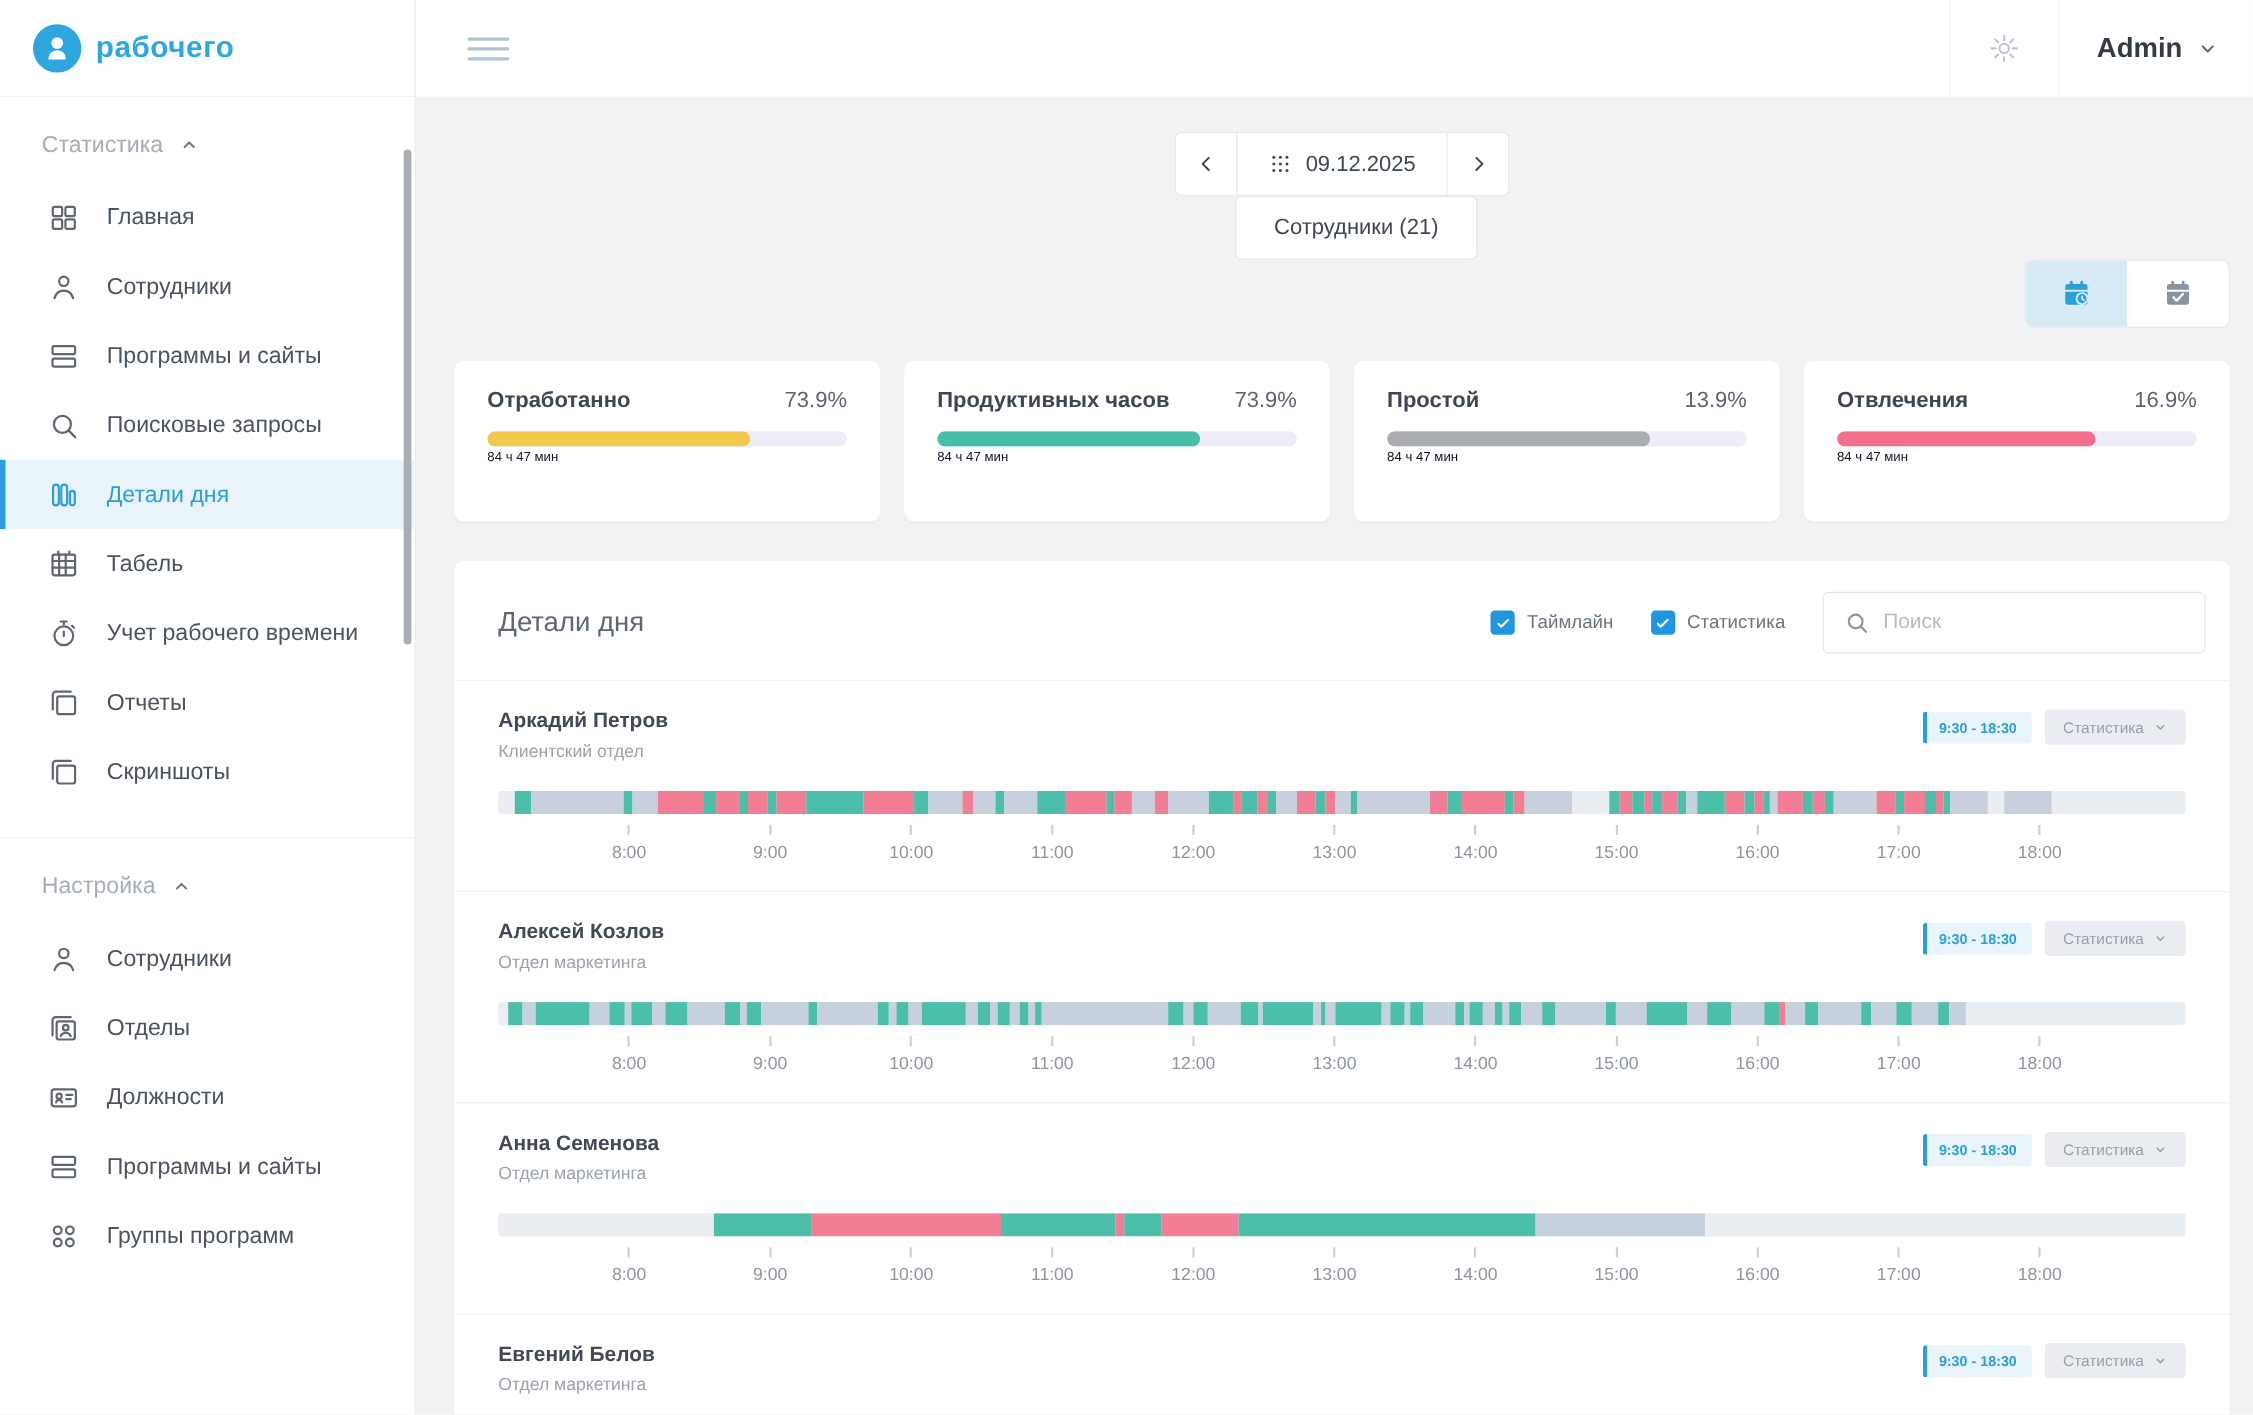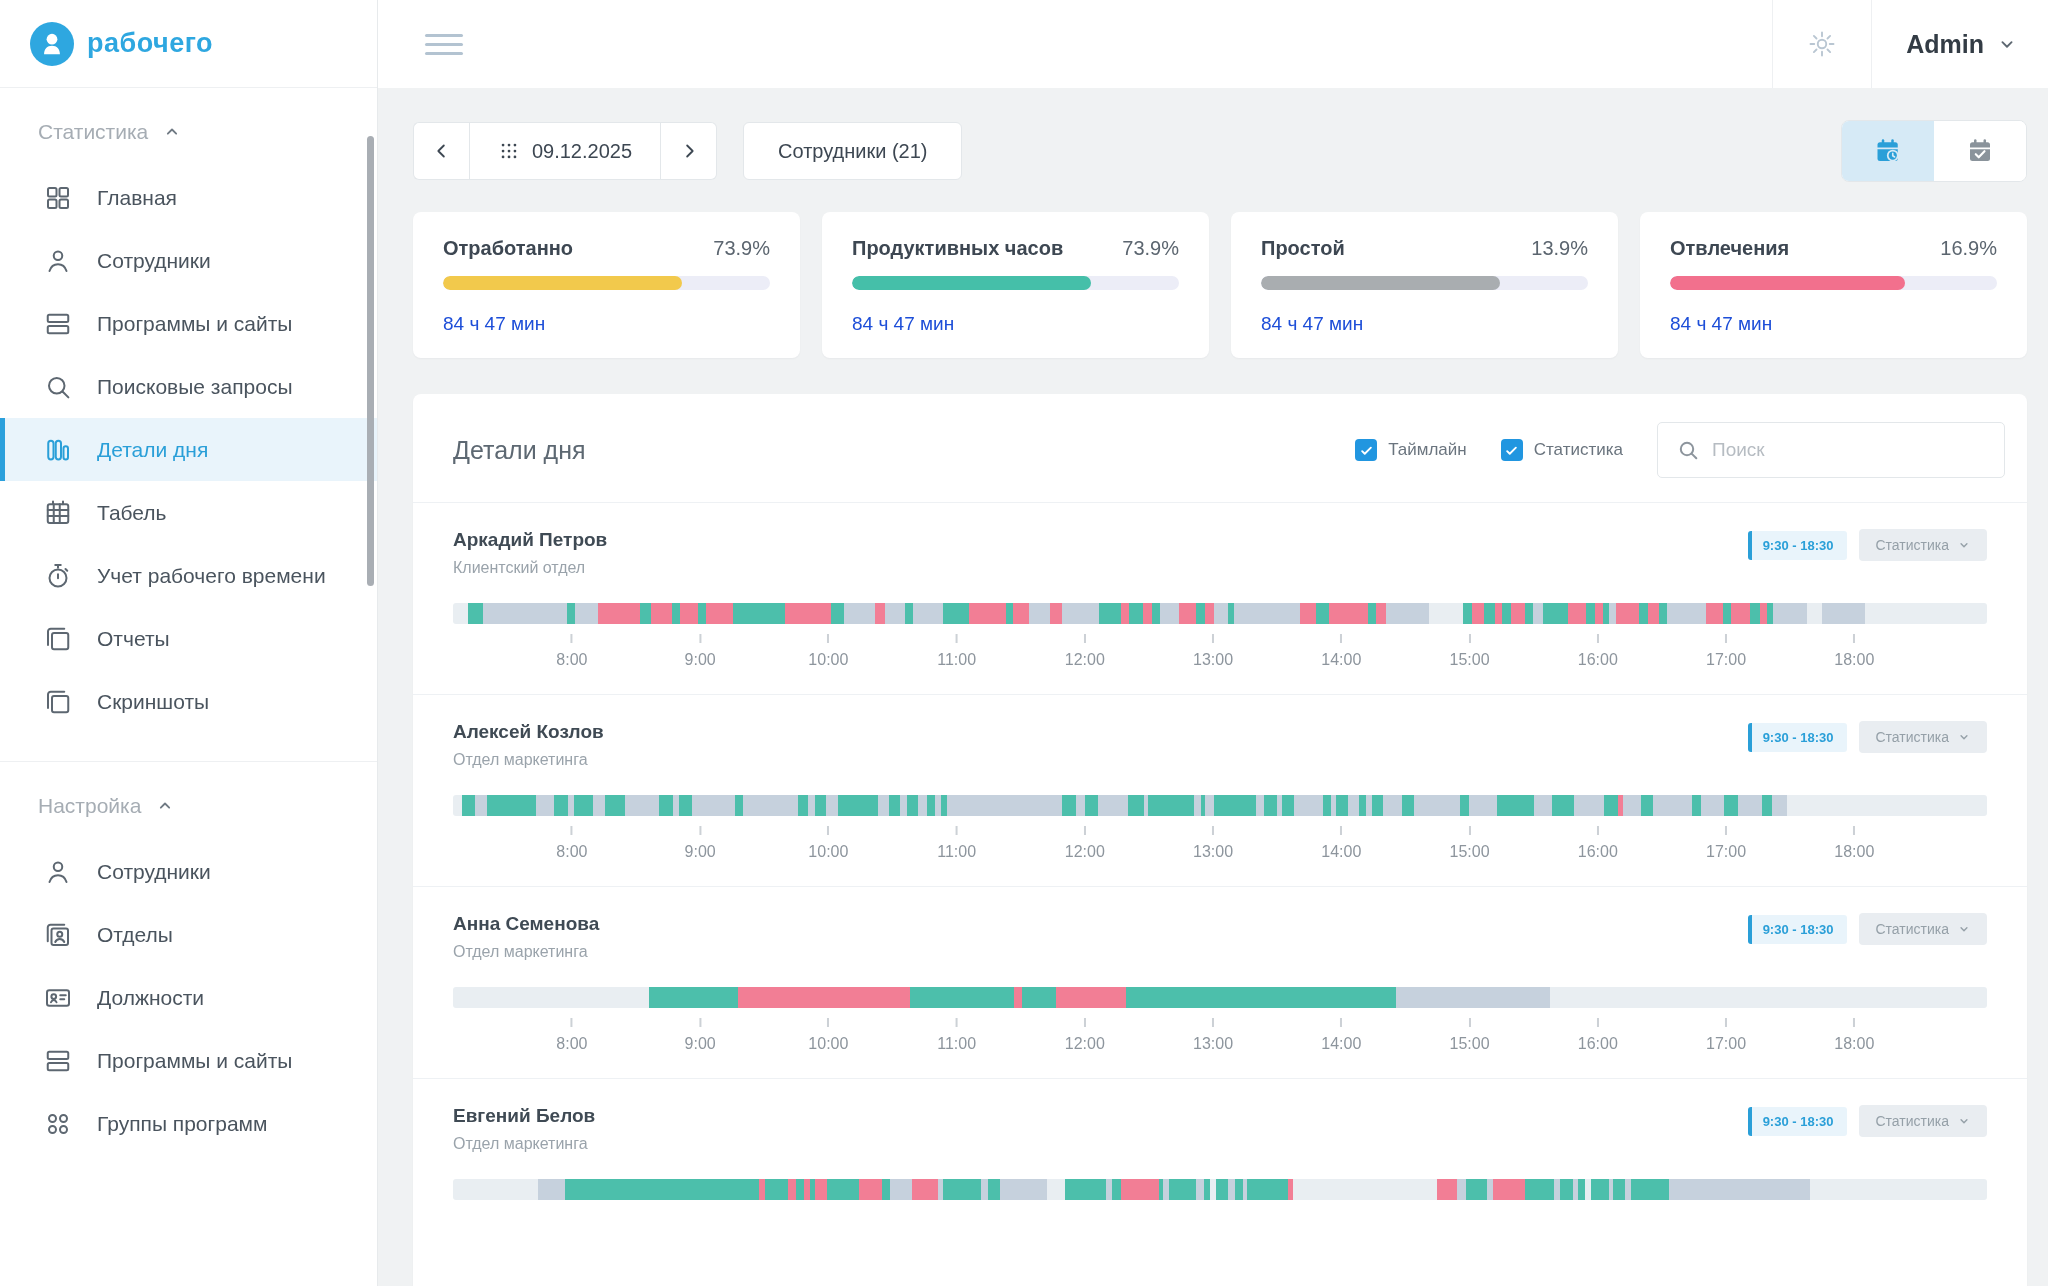--- a/index.html
+++ b/index.html
@@ -36,21 +36,21 @@
   .top-sep { width:1px; height:100%; background:#eef0f2; }
   .gear-wrap { width:98px; display:flex; align-items:center; justify-content:center; height:100%; cursor:pointer; color:#b9c6d2; }
   .gear-wrap svg { width:30px; height:30px; stroke-width:1.5; }
   .admin { display:flex; align-items:center; gap:12px; padding-left:34px; cursor:pointer; }
   .admin-name { font-size:25px; font-weight:600; color:#333c45; }
   .admin svg { width:22px; height:22px; color:#5d6771; stroke-width:2; }
 
   .content { flex:1; background:#f0f2f3; padding:32px 21px 0 35px; overflow:hidden; }
 
   
-  .toolbar { display:flex; align-items:center; }
+  .toolbar { display:flex; align-items:center;flex-direction:column; }
   .date-group { display:flex; border-radius:6px; }
   .tb-btn { background:#fff; border:1px solid #e3e7ea; height:58px; display:flex; align-items:center; justify-content:center; cursor:pointer; color:#3d4752; }
   .tb-btn svg { width:22px; height:22px; stroke-width:2; }
   .dg-prev { width:56px; border-radius:6px 0 0 6px; border-right:none; }
   .dg-date { width:192px; gap:12px; font-size:20px; }
   .dg-date svg { width:22px; height:22px; }
   .dg-next { width:56px; border-radius:0 6px 6px 0; border-left:none; }
   .emp-btn { margin-left:26px; padding:0 34px; border-radius:6px; font-size:20px; }
   .view-toggle { margin-left:auto; display:flex; border:1px solid #e3e7ea; border-radius:8px; background:#fff; overflow:hidden; }
   .vt-cell { width:92px; height:60px; display:flex; align-items:center; justify-content:center; cursor:pointer; }
@@ -59,21 +59,21 @@
   .vt-cell.idle { background:#fff; color:#8a939b; }
 
   
   .stats-row { display:flex; gap:22px; margin-top:30px; }
   .stat-card { flex:1; background:#fff; border-radius:8px; height:146px; padding:25px 30px; box-shadow:0 1px 2px rgba(20,30,40,.04); }
   .stat-head { display:flex; align-items:baseline; justify-content:space-between; }
   .stat-title { font-size:20px; font-weight:bold; color:#3d4752; }
   .stat-pct { font-size:20px; color:#5b656f; }
   .stat-bar { margin-top:16px; height:14px; border-radius:7px; background:#ecedf7; overflow:hidden; }
   .stat-fill { height:100%; border-radius:7px; }
-  .stat-value { margin-top:23px; font-size:19px; color:#1d4ed8; }
+  .stat-value { margin-top:2px; font-size:12px; color:#0f172a; }
 
   
   .panel { margin-top:36px; background:#fff; border-radius:8px 8px 0 0; min-height:920px; box-shadow:0 1px 2px rgba(20,30,40,.04); }
   .panel-head { display:flex; align-items:center; padding:28px 22px 24px 40px; }
   .panel-title { flex:1; font-size:25px; color:#5d6872; }
   .chk-group { display:flex; align-items:center; gap:34px; margin-right:34px; }
   .chk { display:flex; align-items:center; gap:11px; cursor:pointer; }
   .chk-box { width:22px; height:22px; border-radius:4px; background:#2196e0; display:flex; align-items:center; justify-content:center; }
   .chk-box svg { width:15px; height:15px; color:#fff; stroke-width:3; }
   .chk-lbl { font-size:17px; color:#6a747e; }

